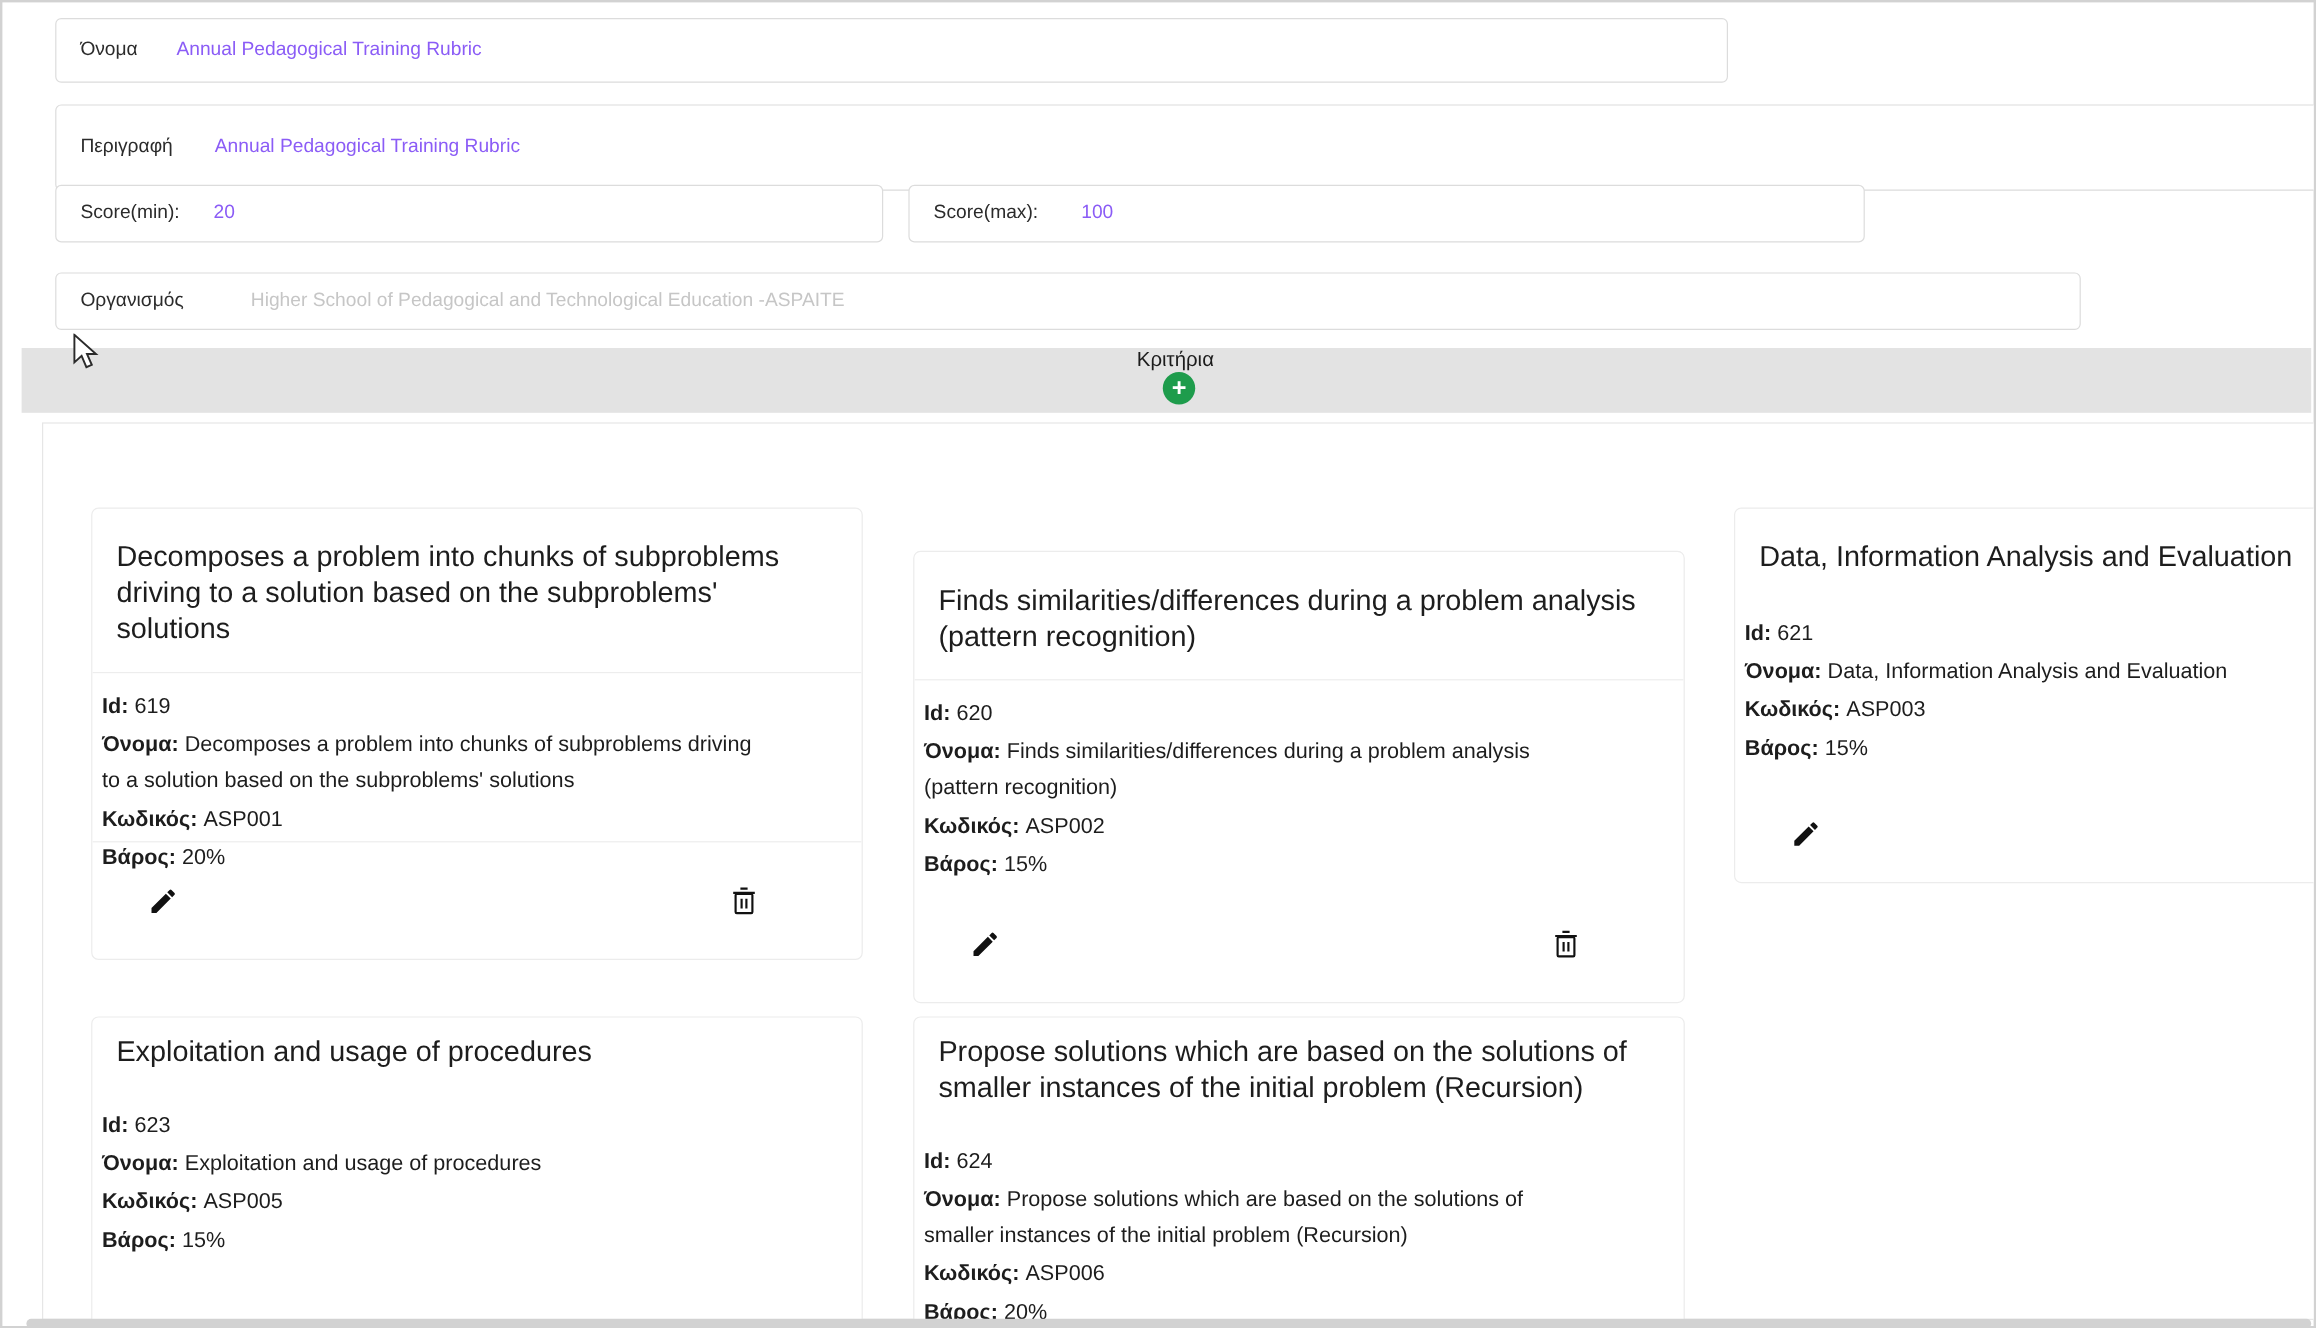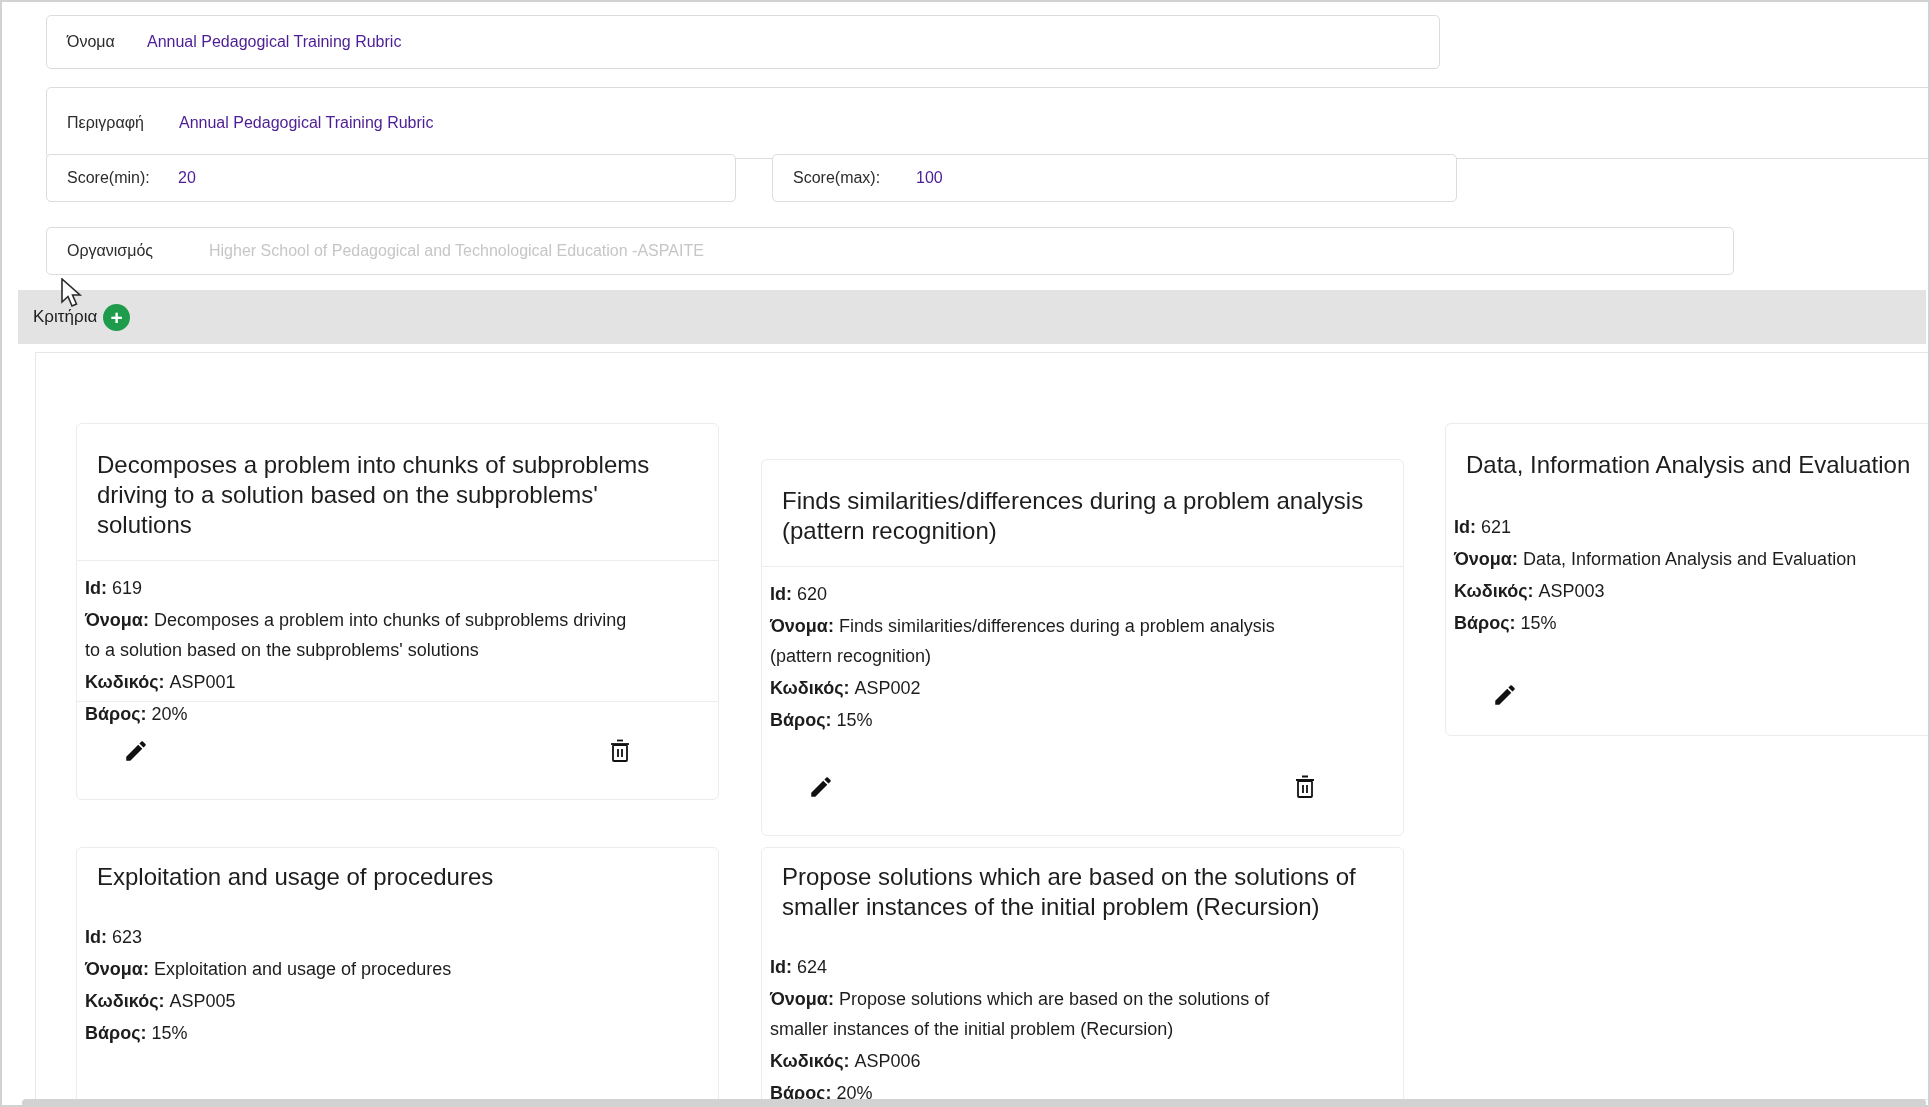--- a/index.html
+++ b/index.html
@@ -6,34 +6,34 @@
   .page{
     position:relative;width:1930px;height:1107px;overflow:hidden;
     background:#ffffff;border:2px solid #d2d2d2;box-sizing:border-box;
     font-family:"Liberation Sans","DejaVu Sans",sans-serif;color:#1c1c1c;
   }
   
   .frow{position:absolute;background:#fff;border:1px solid #dcdcdc;border-radius:5px;box-sizing:border-box;margin-left:28px;}
   .frow .flabel{position:absolute;left:20px;top:50%;transform:translateY(-50%);
     font-size:16px;color:#2b2b2b;white-space:nowrap;}
   .frow .fval{position:absolute;top:50%;transform:translateY(-50%);
-    font-size:16px;color:#4c1d95;white-space:nowrap;}
+    font-size:16px;color:#8b5cf6;white-space:nowrap;}
   #row-name   {left:16px;top:13px;width:1394px;height:54px;}
   #row-name .fval{left:100px;}
   #row-desc   {left:16px;top:85px;width:1908px;height:72px;}
   #row-desc .fval{left:132px;}
   #row-smin   {left:16px;top:152px;width:690px;height:48px;}
   #row-smin .fval{left:131px;}
-  #row-smax   {left:742px;top:152px;width:685px;height:48px;padding-left:27px;}
+  #row-smax   {left:727px;top:152px;width:797px;height:48px;padding-left:27px;}
   #row-smax .fval{left:143px;}
   #row-org    {left:16px;top:225px;width:1688px;height:48px;}
   #row-org .fval{left:162px;color:#c6c6c6;}
   
   .criteria-bar{position:absolute;left:16px;top:288px;width:1908px;height:54px;
-    background:#e3e3e3;display:flex;align-items:center;box-sizing:border-box;padding-left:15px;}
+    background:#e3e3e3;display:flex;align-items:center;box-sizing:border-box;padding-left:15px;flex-direction:column;}
   .criteria-bar .clabel{font-size:17px;color:#1c1c1c;}
   .add-btn{width:27px;height:27px;border-radius:50%;background:#1e9c4c;border:none;
     margin-left:6px;color:#ffffff;font-size:21px;font-weight:bold;line-height:25px;
     text-align:center;padding:0;cursor:pointer;display:inline-block;}
   
   .cards-panel{position:absolute;left:33px;top:350px;width:1897px;height:748px;
     background:#ffffff;border:1px solid #e6e6e6;box-sizing:border-box;}
   .card{position:absolute;width:643px;background:#fff;border:1px solid #ececec;
     border-radius:6px;box-sizing:border-box;overflow:hidden;}
   #card1{left:74px;top:421px;height:377px;}

